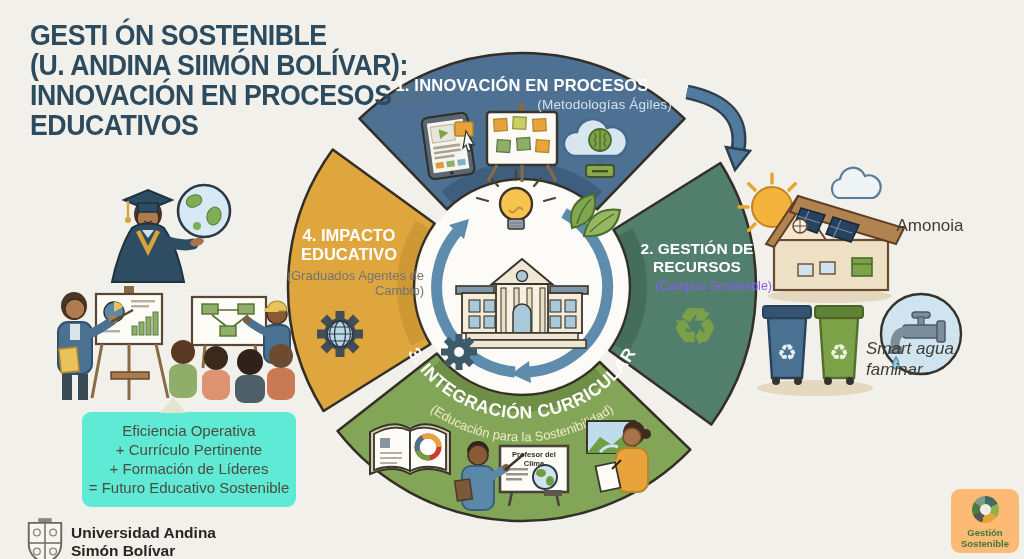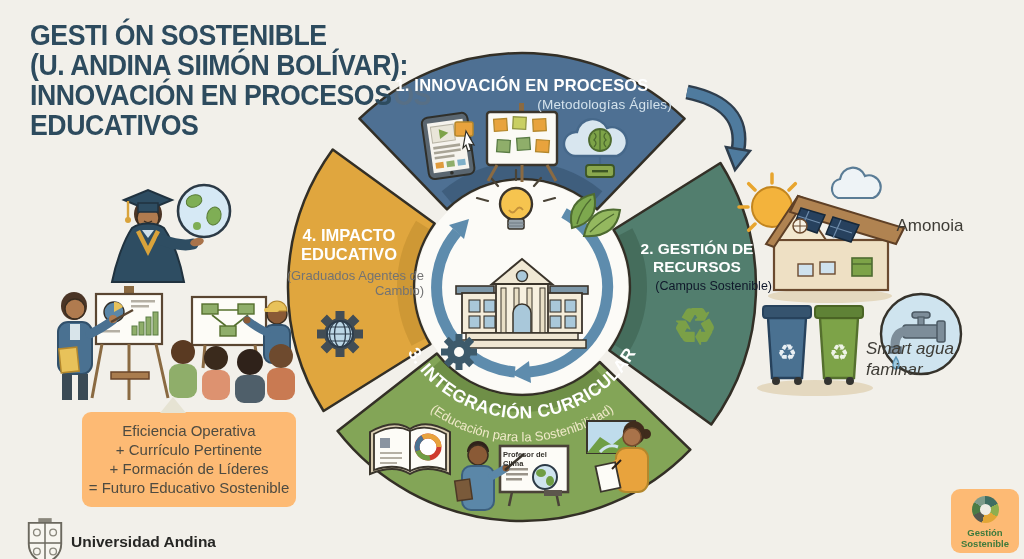--- a/index.html
+++ b/index.html
@@ -11,40 +11,40 @@
   .title{position:absolute;left:30px;top:20px;color:#2d4b5e;font-weight:bold;font-size:29px;
          line-height:30px;letter-spacing:-0.5px;transform:scaleX(.92);transform-origin:left top;
          white-space:nowrap;}
   .title .ghost{opacity:.28;color:#707067;margin-left:2px;}
 
   .seg-label{position:absolute;text-align:center;color:#ffffff;font-weight:bold;}
   .seg-label .sub{font-weight:normal;text-align:right;}
   .lbl-blue{left:372px;top:76px;width:300px;font-size:16.5px;letter-spacing:.2px;}
   .lbl-blue .sub{font-size:13.5px;color:#d3e2ec;margin-top:2px;}
   .lbl-teal{left:622px;top:240px;width:150px;font-size:15.5px;line-height:18px;}
-  .lbl-teal .sub{font-size:12.5px;color:#0f172a;margin-top:3px;line-height:14px;}
+  .lbl-teal .sub{font-size:12.5px;color:#8b5cf6;margin-top:3px;line-height:14px;}
   .lbl-yellow{left:274px;top:226px;width:150px;font-size:16.5px;line-height:19px;}
   .lbl-yellow .sub{font-size:13px;color:#737373;margin-top:4px;line-height:15px;}
 
   .recycle-big{position:absolute;left:659px;top:298px;width:72px;text-align:center;
                font-size:50px;line-height:58px;color:#7ba047;font-weight:bold;}
 
   .amonoia{position:absolute;left:874px;top:216px;width:112px;text-align:center;
            font-size:17px;color:#3e3c36;}
   .smart{position:absolute;left:866px;top:338px;width:112px;text-align:left;
          font-size:17px;line-height:21px;color:#3e3c36;font-style:italic;}
 
-  .benefits{position:absolute;left:82px;top:412px;width:202px;background:#fdba74;
+  .benefits{position:absolute;left:82px;top:412px;width:202px;background:#5eead4;
             border-radius:9px;padding:9px 6px 10px 6px;text-align:center;font-size:15px;
             line-height:19px;color:#4e4b41;}
   .benefits::before{content:"";position:absolute;top:-15px;left:78px;width:0;height:0;
             border-left:13px solid transparent;border-right:13px solid transparent;
             border-bottom:16px solid #e6e3d3;}
 
-  .board-sign{position:absolute;left:503px;top:450px;width:62px;text-align:left;
+  .board-sign{position:absolute;left:503px;top:450px;width:62px;text-align:center;
               font-size:7.5px;font-weight:bold;color:#33302a;letter-spacing:0;}
 
   .brand{position:absolute;left:24px;top:518px;display:flex;gap:5px;align-items:center;}
   .brand .name{font-weight:bold;font-size:15.5px;line-height:18px;color:#262624;}
 
   .badge{position:absolute;left:951px;top:489px;width:68px;height:64px;background:#fdba74;
          border-radius:9px;display:flex;flex-direction:column;align-items:center;padding-top:7px;
          box-sizing:border-box;}
   .swirl{width:27px;height:27px;border-radius:50%;position:relative;
          background:conic-gradient(#3f6d62 0 18%, #8fae4e 18% 34%, #e2a636 34% 54%,
@@ -412,20 +412,21 @@
       <rect x="15" y="0" width="14" height="5" fill="#8a877c"></rect>
       <path d="M5,5 H39 V27 C39,39 30,44 22,48 C14,44 5,39 5,27 Z" fill="#f8f6f0" stroke="#6b685e" stroke-width="2"></path>
       <path d="M22,5 V48 M5,26 H39" stroke="#6b685e" stroke-width="1.5"></path>
       <circle cx="13.5" cy="15" r="3.5" fill="none" stroke="#8a877c" stroke-width="1.4"></circle>
       <circle cx="30.5" cy="15" r="3.5" fill="none" stroke="#8a877c" stroke-width="1.4"></circle>
       <circle cx="13.5" cy="35" r="3.5" fill="none" stroke="#8a877c" stroke-width="1.4"></circle>
       <circle cx="30.5" cy="35" r="3.5" fill="none" stroke="#8a877c" stroke-width="1.4"></circle>
     </svg>
     <div class="name">
       <div>Universidad Andina</div>
+      <div>Simón Bolívar</div>
     </div>
   </div>
 
   <div class="badge">
     <div class="swirl"></div>
     <div class="bt">
       <div>Gestión</div>
       <div>Sostenible</div>
     </div>
   </div>

